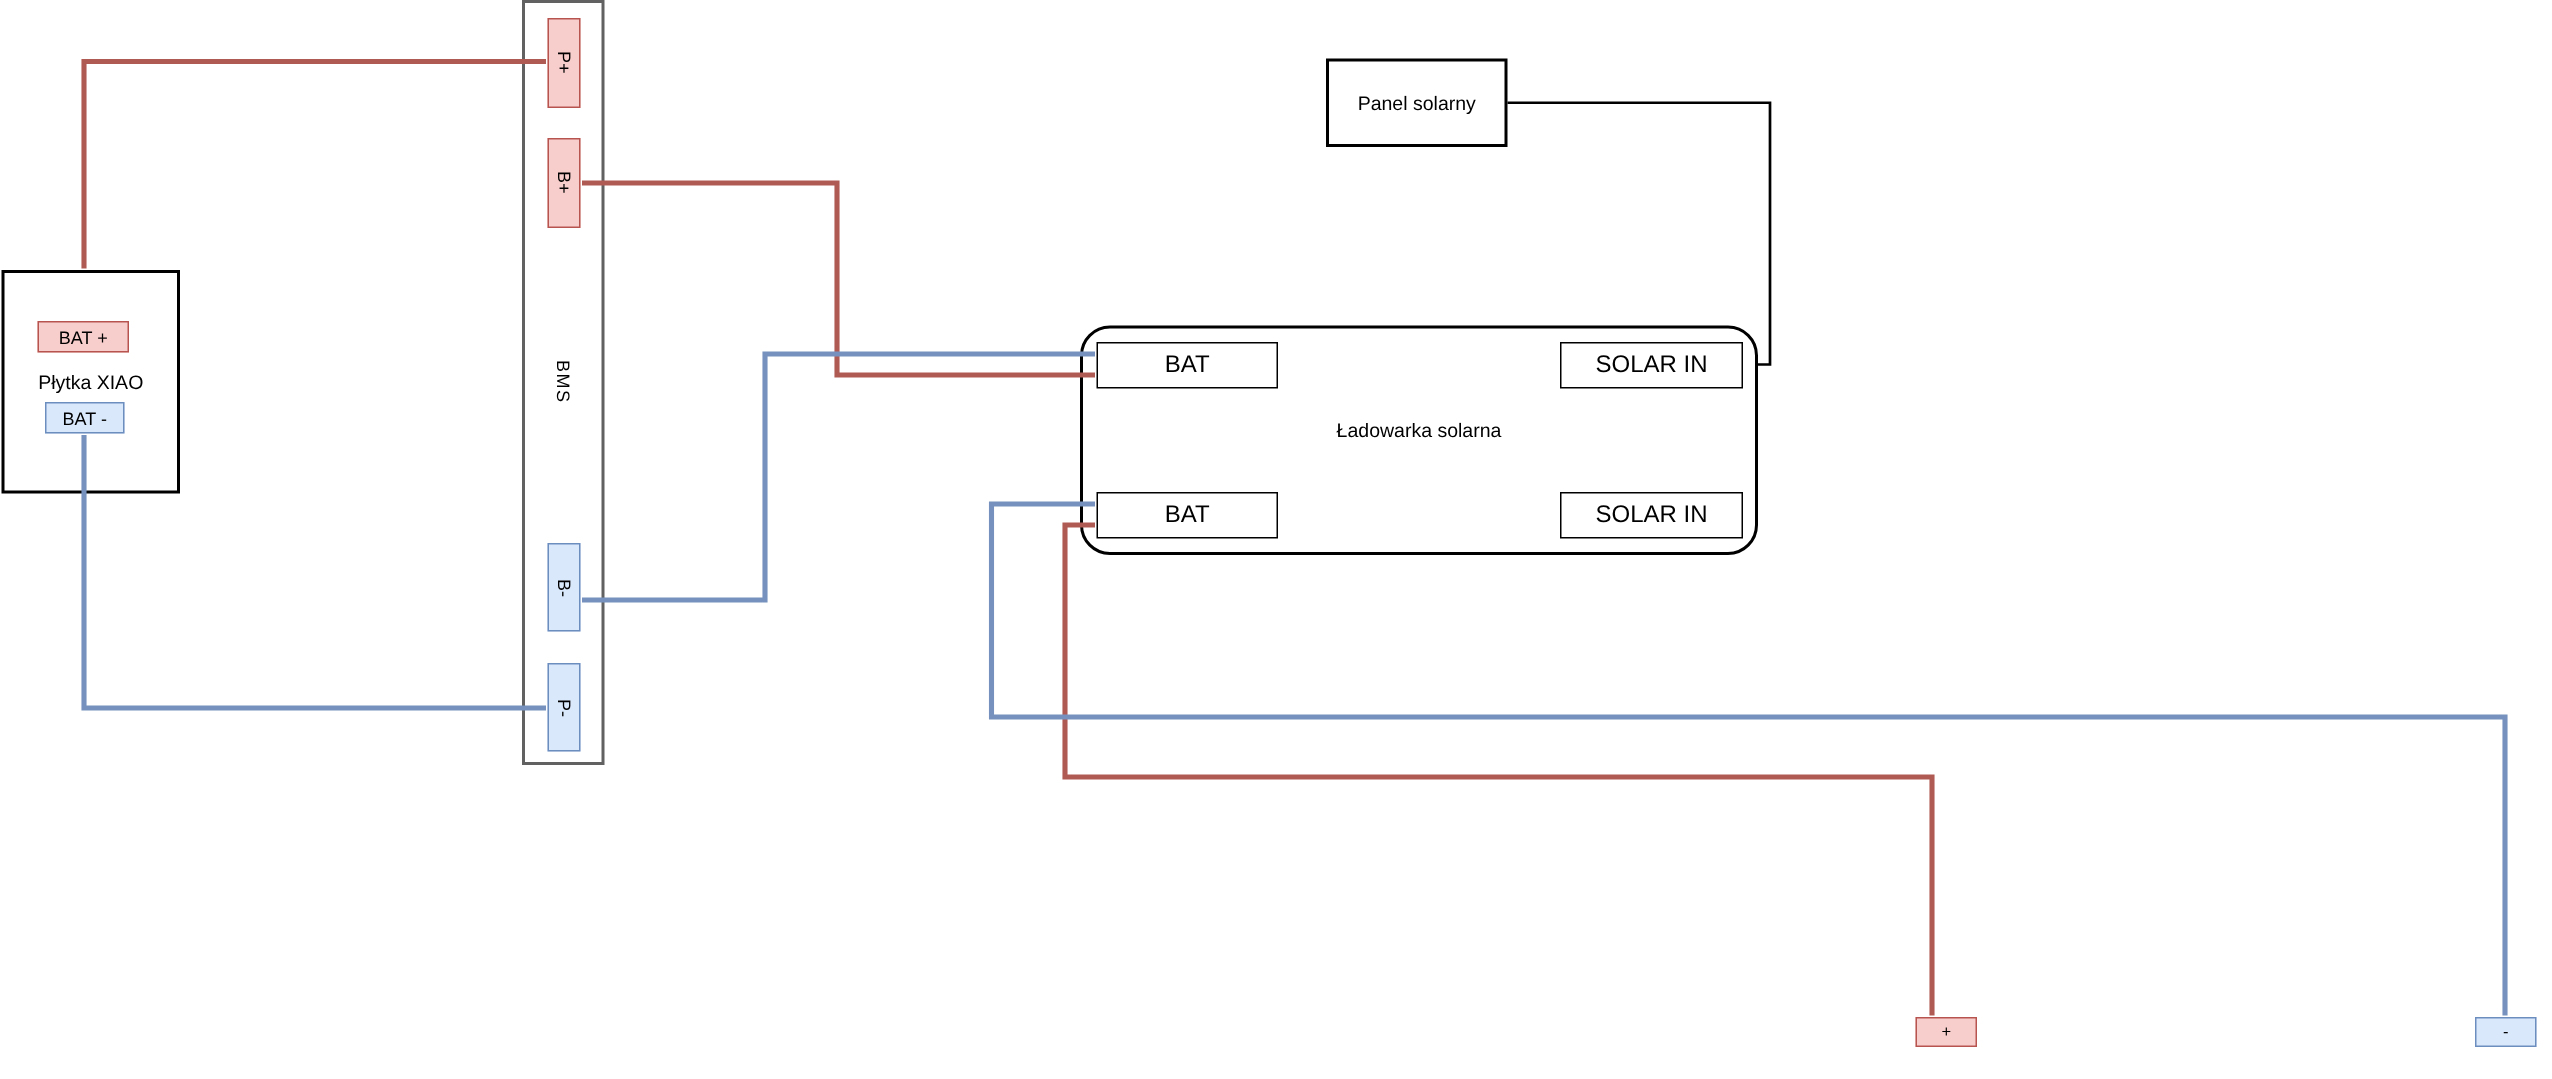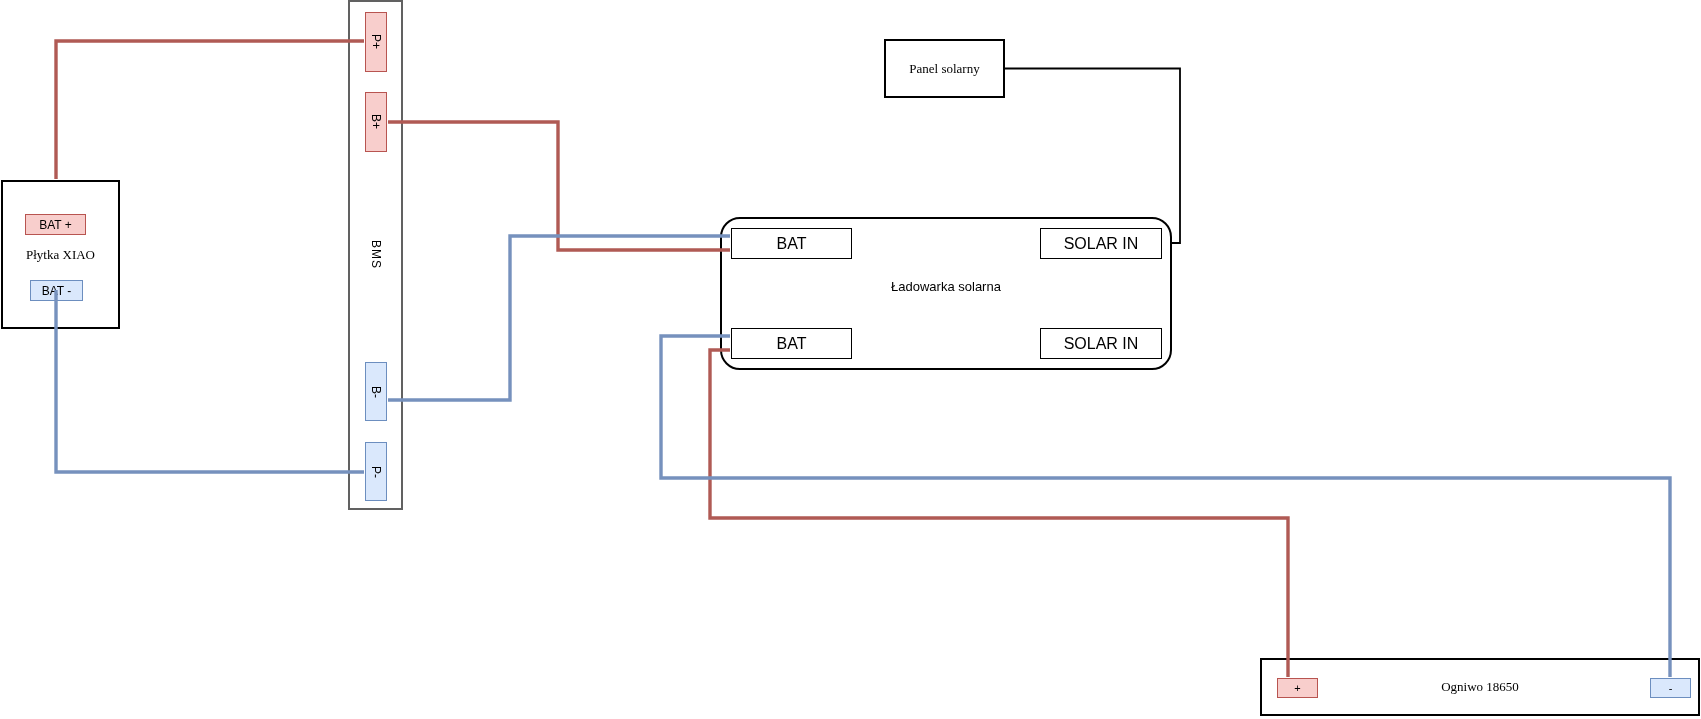--- a/index.html
+++ b/index.html
@@ -18,21 +18,21 @@
     box-sizing: border-box;
   }
   .box-label {
     position: absolute;
     left: 0; right: 0;
     text-align: center;
     font-size: 13px;
     line-height: 16px;
     white-space: nowrap;
   }
-  .box.center-label { display: flex; align-items: center; justify-content: center; font-size: 13px; font-family: Liberation Serif, serif; }
+  .box.center-label { display: flex; align-items: center; justify-content: center; font-size: 13px; }
   .term {
     position: absolute;
     display: flex; align-items: center; justify-content: center;
     font-size: 12px;
     box-sizing: border-box;
     background: #fff;
     border: 1.6px solid #000;
     white-space: nowrap;
   }
   .term.pink { background: var(--pink-fill, #f8cecc); border-color: var(--pink-border, #b85450); }
@@ -60,21 +60,21 @@
 <body>
 
 <div id="canvas">
 
   <div class="box center-label" style="left:1px; top:158px; width:119px; height:149px;margin-top:22px;">
     <span>Płytka XIAO</span>
   </div>
   <div class="term pink" style="left:25px; top:178px; width:61px; height:21px;margin-top:36px;">
     <span>BAT +</span>
   </div>
-  <div class="term blue" style="left:30px; top:280px; width:53px; height:21px;">
+  <div class="term blue" style="left:30px; top:268px; width:53px; height:21px;">
     <span>BAT -</span>
   </div>
 
   <div class="box bms-box" style="left:348px; top:0px; width:55px; height:510px;">
     <div class="bms-title vtext">BMS</div>
   </div>
   <div class="term pink vtext" style="left:365px; top:12px; width:22px; height:60px;">
     <span>P+</span>
   </div>
   <div class="term pink vtext" style="left:365px; top:92px; width:22px; height:60px;">
@@ -100,23 +100,20 @@
   <div class="term wide" style="left:1040px; top:228px; width:122px; height:31px;">
     <span>SOLAR IN</span>
   </div>
   <div class="term wide" style="left:731px; top:328px; width:121px; height:31px;">
     <span>BAT</span>
   </div>
   <div class="term wide" style="left:1040px; top:328px; width:122px; height:31px;">
     <span>SOLAR IN</span>
   </div>
 
-  <div class="box center-label" style="left:1260px; top:658px; width:440px; height:58px;">
-    <span>Ogniwo 18650</span>
-  </div>
   <div class="term pink" style="left:1277px; top:678px; width:41px; height:20px; font-size:11px;">
     <span>+</span>
   </div>
   <div class="term blue" style="left:1650px; top:678px; width:41px; height:20px; font-size:11px;">
     <span>-</span>
   </div>
 
   <svg class="wires" width="1701" height="719" viewBox="0 0 1701 719">
     <polyline class="wire-black" points="1005,68.5 1180,68.5 1180,243 1172,243"></polyline>
     <polyline class="wire-red" points="56,179 56,41 364,41"></polyline>

